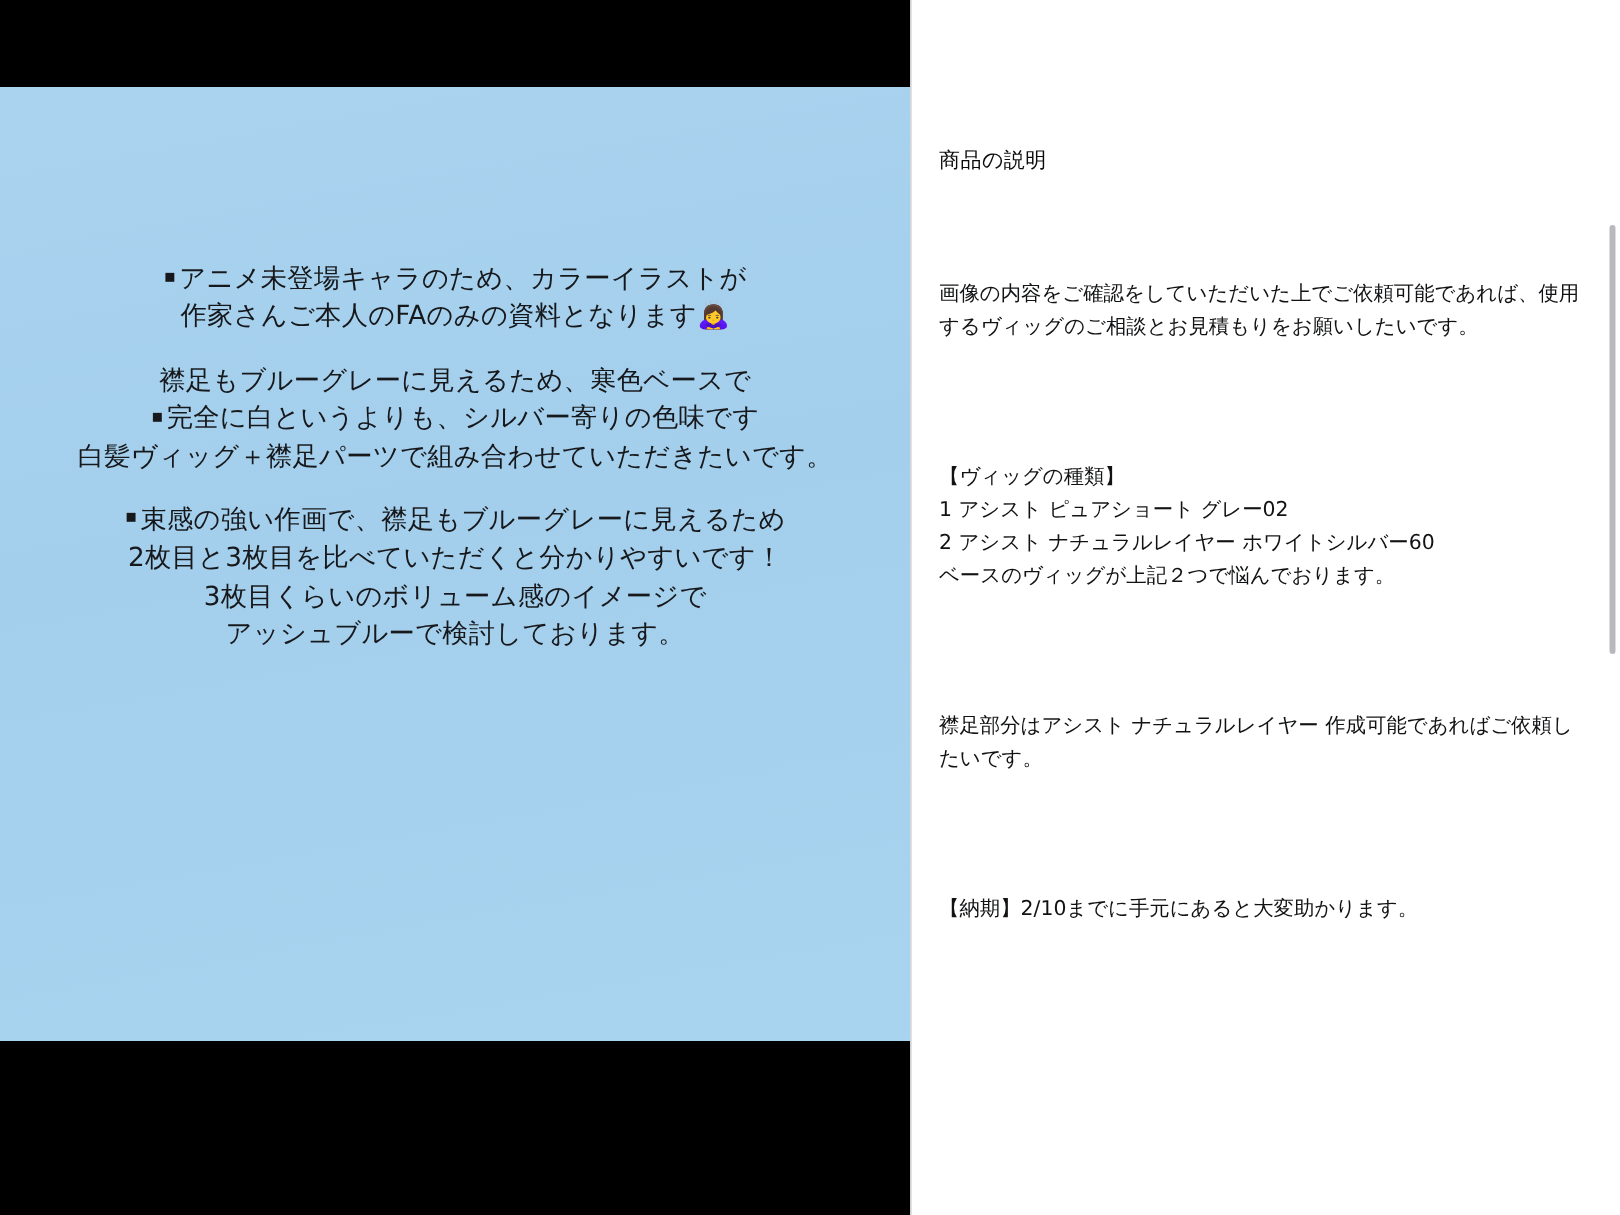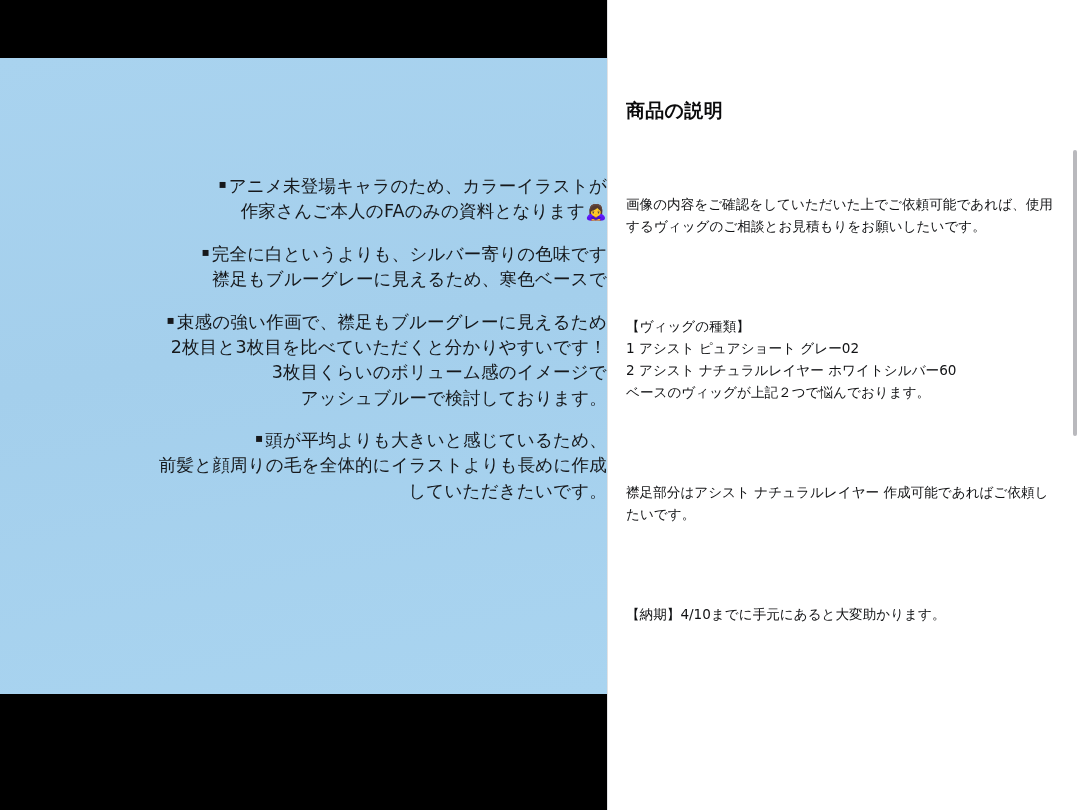--- a/index.html
+++ b/index.html
@@ -39,21 +39,21 @@
     overflow: hidden;
   }
   .image-text {
     position: absolute;
     left: 0;
     top: 0;
     width: 607px;
     padding: 0;
     box-sizing: border-box;
     color: #1d1d1f;
-    text-align: right;
+    text-align: center;
   }
   .img-line {
     font-family: "DejaVu Sans", sans-serif;
     font-size: 17.5px;
     line-height: 1.45;
     color: #16181b;
     white-space: pre;
     letter-spacing: 0.2px;
   }
   .img-block {
@@ -82,22 +82,22 @@
     position: absolute;
     left: 19px;
     top: 0;
     width: 434px;
     height: 810px;
     padding-top: 98px;
     box-sizing: border-box;
   }
   .desc-title {
     font-family: "DejaVu Sans", sans-serif;
-    font-size: 19px;
-    font-weight: bold;
+    font-size: 14px;
+    font-weight: normal;
     color: #0b0b0c;
     letter-spacing: 0.3px;
     margin-bottom: 25px;
   }
   .desc-body {
     font-family: "DejaVu Sans", sans-serif;
     font-size: 13.6px;
     line-height: 1.62;
     color: #111214;
     white-space: pre-wrap;
@@ -149,52 +149,48 @@
     <div class="image-card">
       <div class="image-text">
 
         <div class="img-block first">
           <div class="img-line"><span class="bullet">▪</span><span>アニメ未登場キャラのため、カラーイラストが</span></div>
           <div class="img-line"><span>作家さんご本人のFAのみの資料となります🙇‍♀️</span></div>
         </div>
 
 
         <div class="img-block">
+          <div class="img-line"><span>襟足もブルーグレーに見えるため、寒色ベースで</span></div>
           <div class="img-line"><span class="bullet">▪</span><span>完全に白というよりも、シルバー寄りの色味です</span></div>
-          <div class="img-line"><span>襟足もブルーグレーに見えるため、寒色ベースで</span></div>
+          <div class="img-line"><span>白髪ヴィッグ＋襟足パーツで組み合わせていただきたいです。</span></div>
         </div>
 
         <div class="img-block">
           <div class="img-line"><span class="bullet">▪</span><span>束感の強い作画で、襟足もブルーグレーに見えるため</span></div>
           <div class="img-line"><span>2枚目と3枚目を比べていただくと分かりやすいです！</span></div>
           <div class="img-line"><span>3枚目くらいのボリューム感のイメージで</span></div>
           <div class="img-line"><span>アッシュブルーで検討しております。</span></div>
         </div>
 
-        <div class="img-block">
-          <div class="img-line"><span class="bullet">▪</span><span>頭が平均よりも大きいと感じているため、</span></div>
-          <div class="img-line"><span>前髪と顔周りの毛を全体的にイラストよりも長めに作成</span></div>
-          <div class="img-line"><span>していただきたいです。</span></div>
-        </div>
 
       </div>
     </div>
   </div>
 
   <div class="right-pane">
     <div class="desc-wrap">
       <div class="desc-title">商品の説明</div>
       <div class="desc-body">
         <p class="desc-para gap-lg">画像の内容をご確認をしていただいた上でご依頼可能であれば、使用するヴィッグのご相談とお見積もりをお願いしたいです。</p>
         <p class="desc-para gap-lg">【ヴィッグの種類】
 1 アシスト ピュアショート グレー02
 2 アシスト ナチュラルレイヤー ホワイトシルバー60
 ベースのヴィッグが上記２つで悩んでおります。</p>
         <p class="desc-para gap-lg">襟足部分はアシスト ナチュラルレイヤー 作成可能であればご依頼したいです。</p>
-        <p class="desc-para gap-xl">【納期】4/10までに手元にあると大変助かります。</p>
+        <p class="desc-para gap-xl">【納期】2/10までに手元にあると大変助かります。</p>
         
         
       </div>
     </div>
     <div class="scrollbar-track"></div>
     <div class="scrollbar-thumb"></div>
   </div>
 
   <div class="pane-divider"></div>
 </div>

